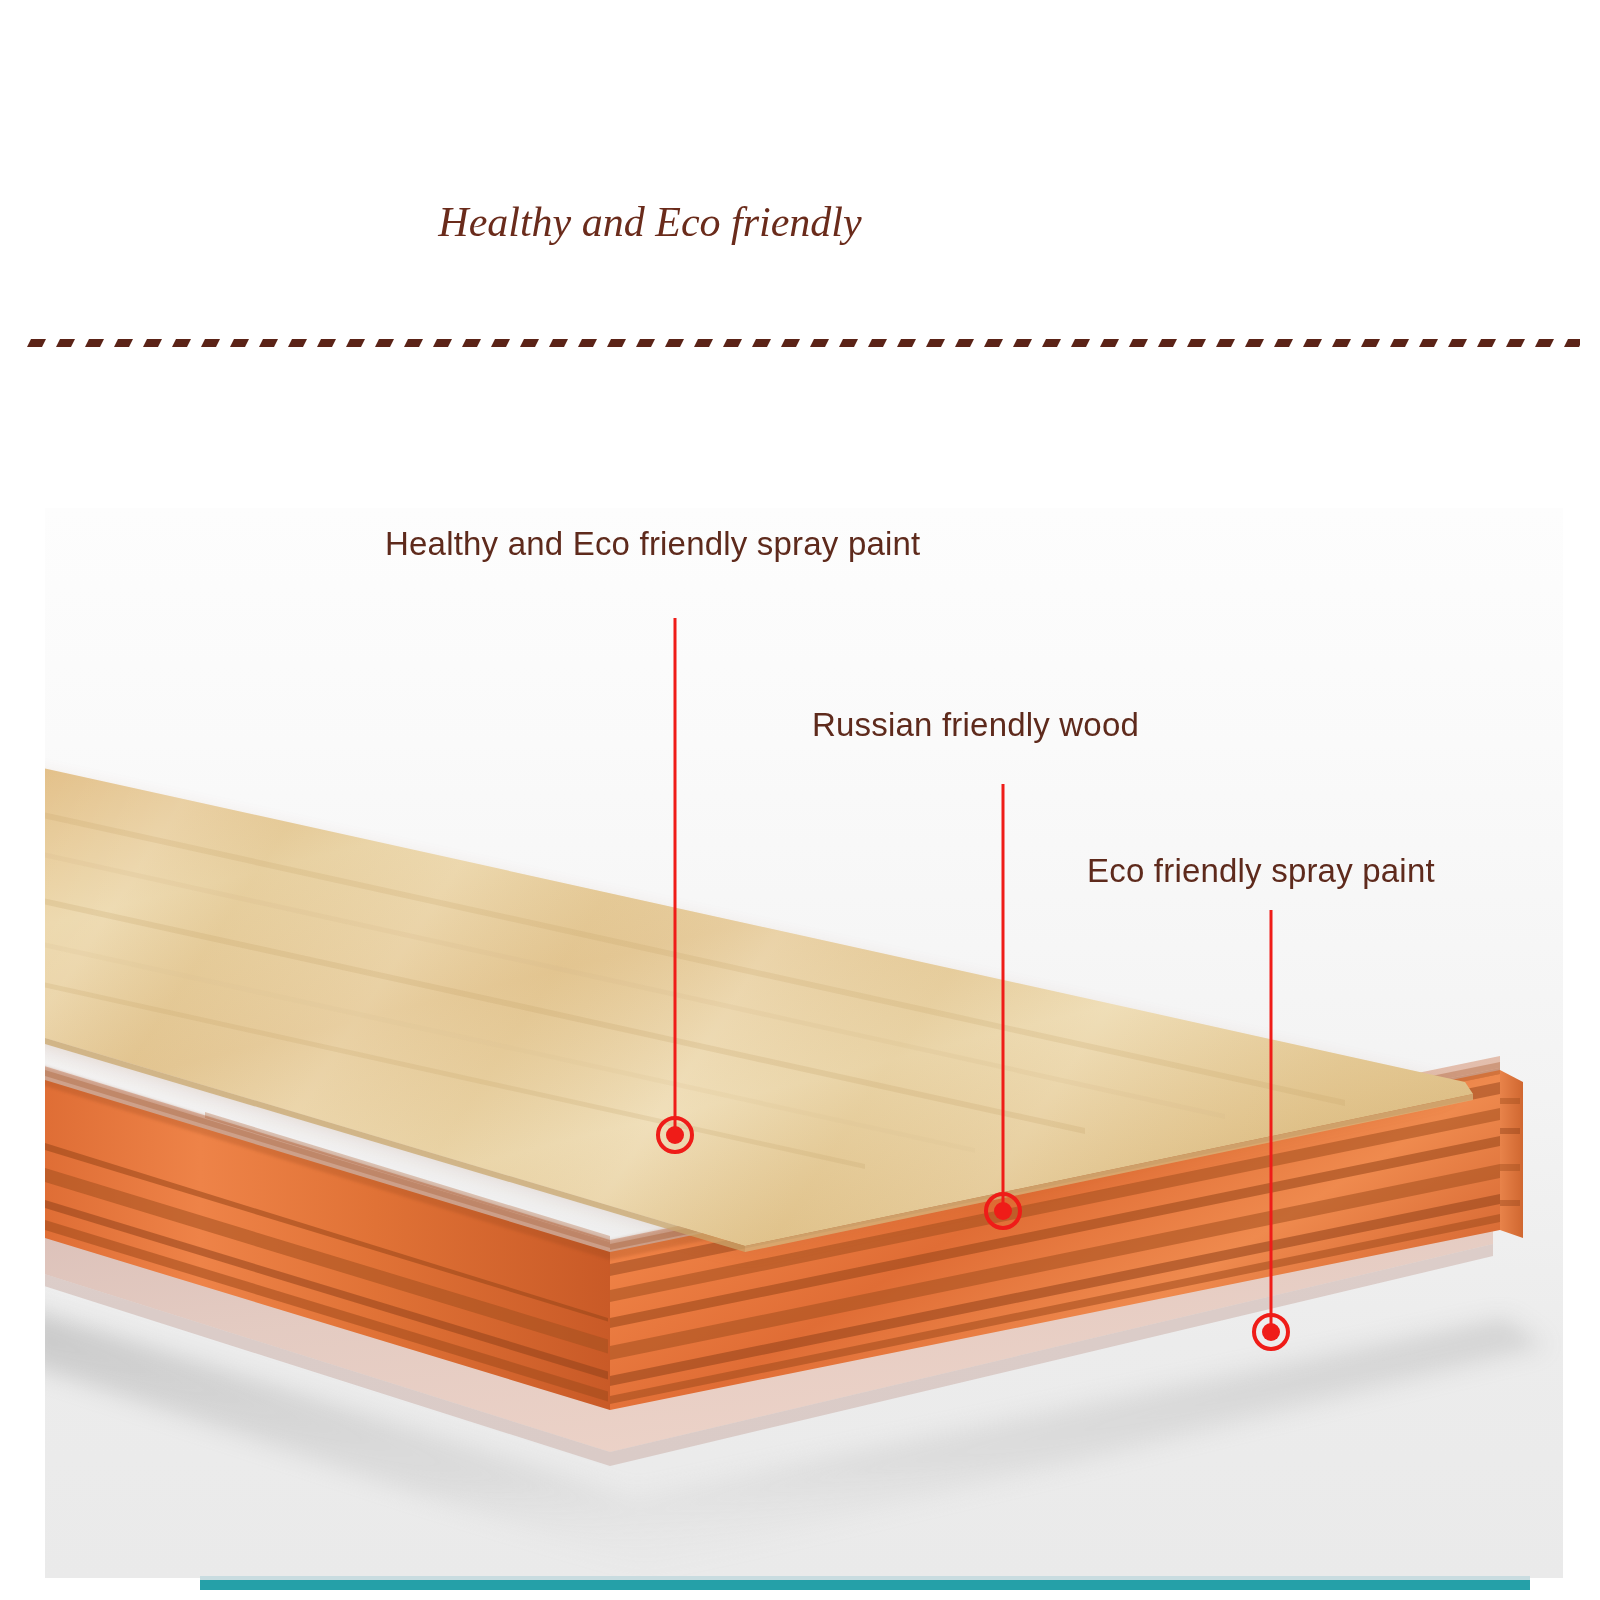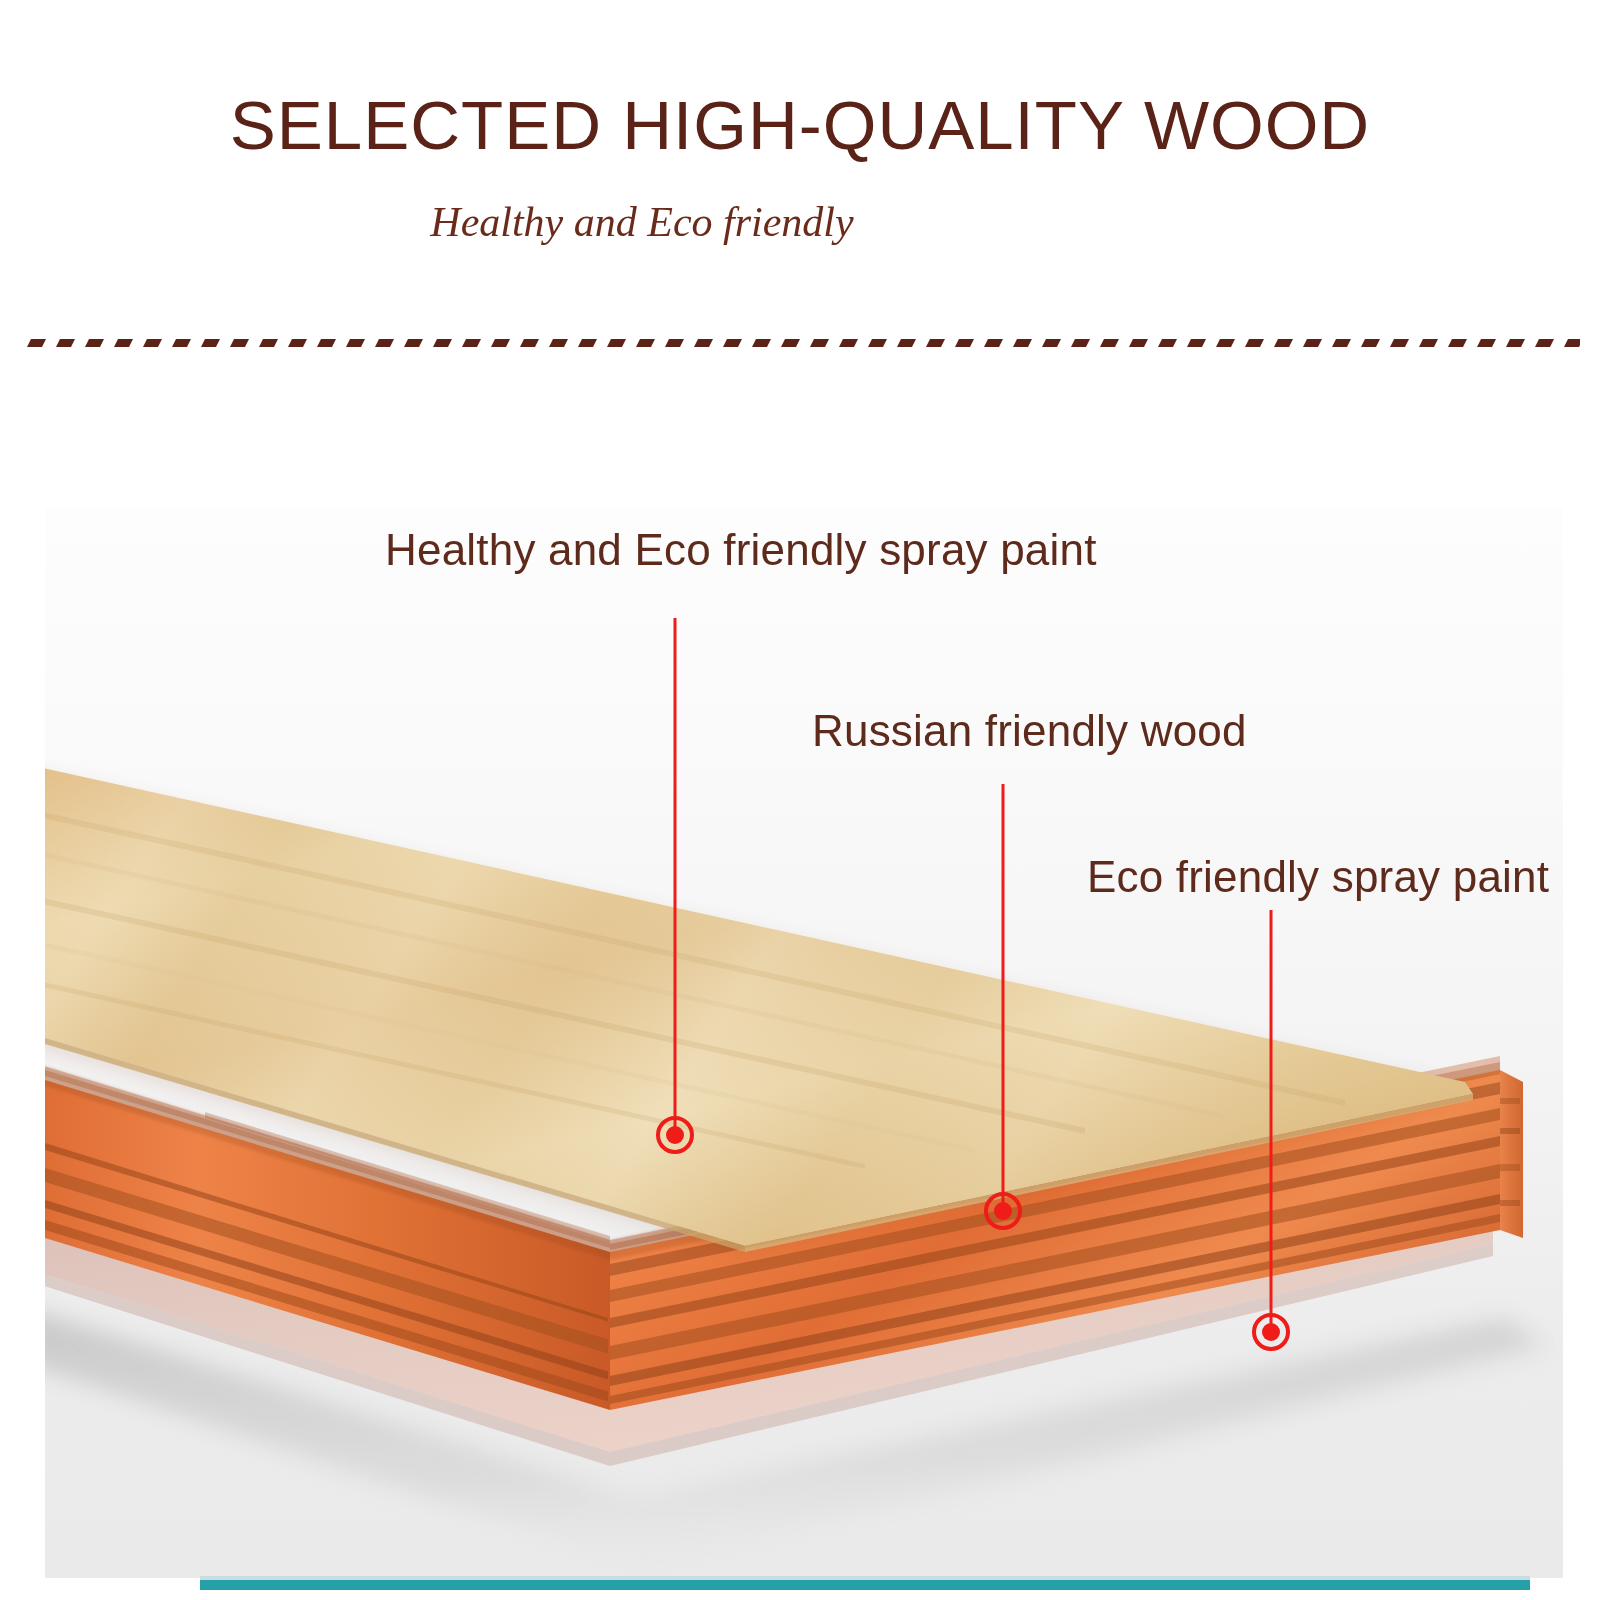--- a/index.html
+++ b/index.html
@@ -48,20 +48,21 @@
     left: 0;
     top: 198px;
     width: 1284px;
     text-align: center;
     font-family: "Liberation Serif", serif;
     font-style: italic;
     font-size: 42px;
     font-weight: 400;
     color: #6a2b1b;
     white-space: nowrap;
+    padding-left: 8px;
   }
 
   
   #divider {
     position: absolute;
     left: 24px;
     top: 336px;
     width: 1556px;
     height: 14px;
     overflow: hidden;
@@ -77,21 +78,21 @@
     height: 1070px;
     background: linear-gradient(to bottom, #fdfdfd 0%, #fafafa 22%, #f3f3f3 55%, #ececec 78%, #eaeaea 100%);
     overflow: hidden;
   }
   #illustration svg { display: block; position: absolute; left: 0; top: 0; }
 
   
   .callout-label {
     position: absolute;
     font-family: "Liberation Sans", sans-serif;
-    font-size: 44px;
+    font-size: 33px;
     font-weight: 400;
     color: #5e2a1c;
     white-space: nowrap;
     letter-spacing: 0.2px;
   }
   #label-0 { left: 385px; top: 525px; }
   #label-1 { left: 812px; top: 706px; }
   #label-2 { left: 1087px; top: 852px; }
 
   
@@ -111,21 +112,20 @@
     height: 4px;
     background: #c9dce0;
   }
 </style>
 </head>
 <body>
 
 <div id="page">
 
   <div id="header">
-    <div id="main-title">SELECTED HIGH-QUALITY WOOD</div>
     <div id="subtitle">Healthy and Eco friendly</div>
   </div>
 
   <div id="divider">
     <svg width="1556" height="14" viewBox="0 0 1556 14" xmlns="http://www.w3.org/2000/svg">
       <defs>
         <pattern id="dashpat" x="0" y="0" width="29" height="14" patternUnits="userSpaceOnUse">
           <polygon points="3,11 7,3 22,3 18,11" fill="#5b2317"></polygon>
         </pattern>
       </defs>

